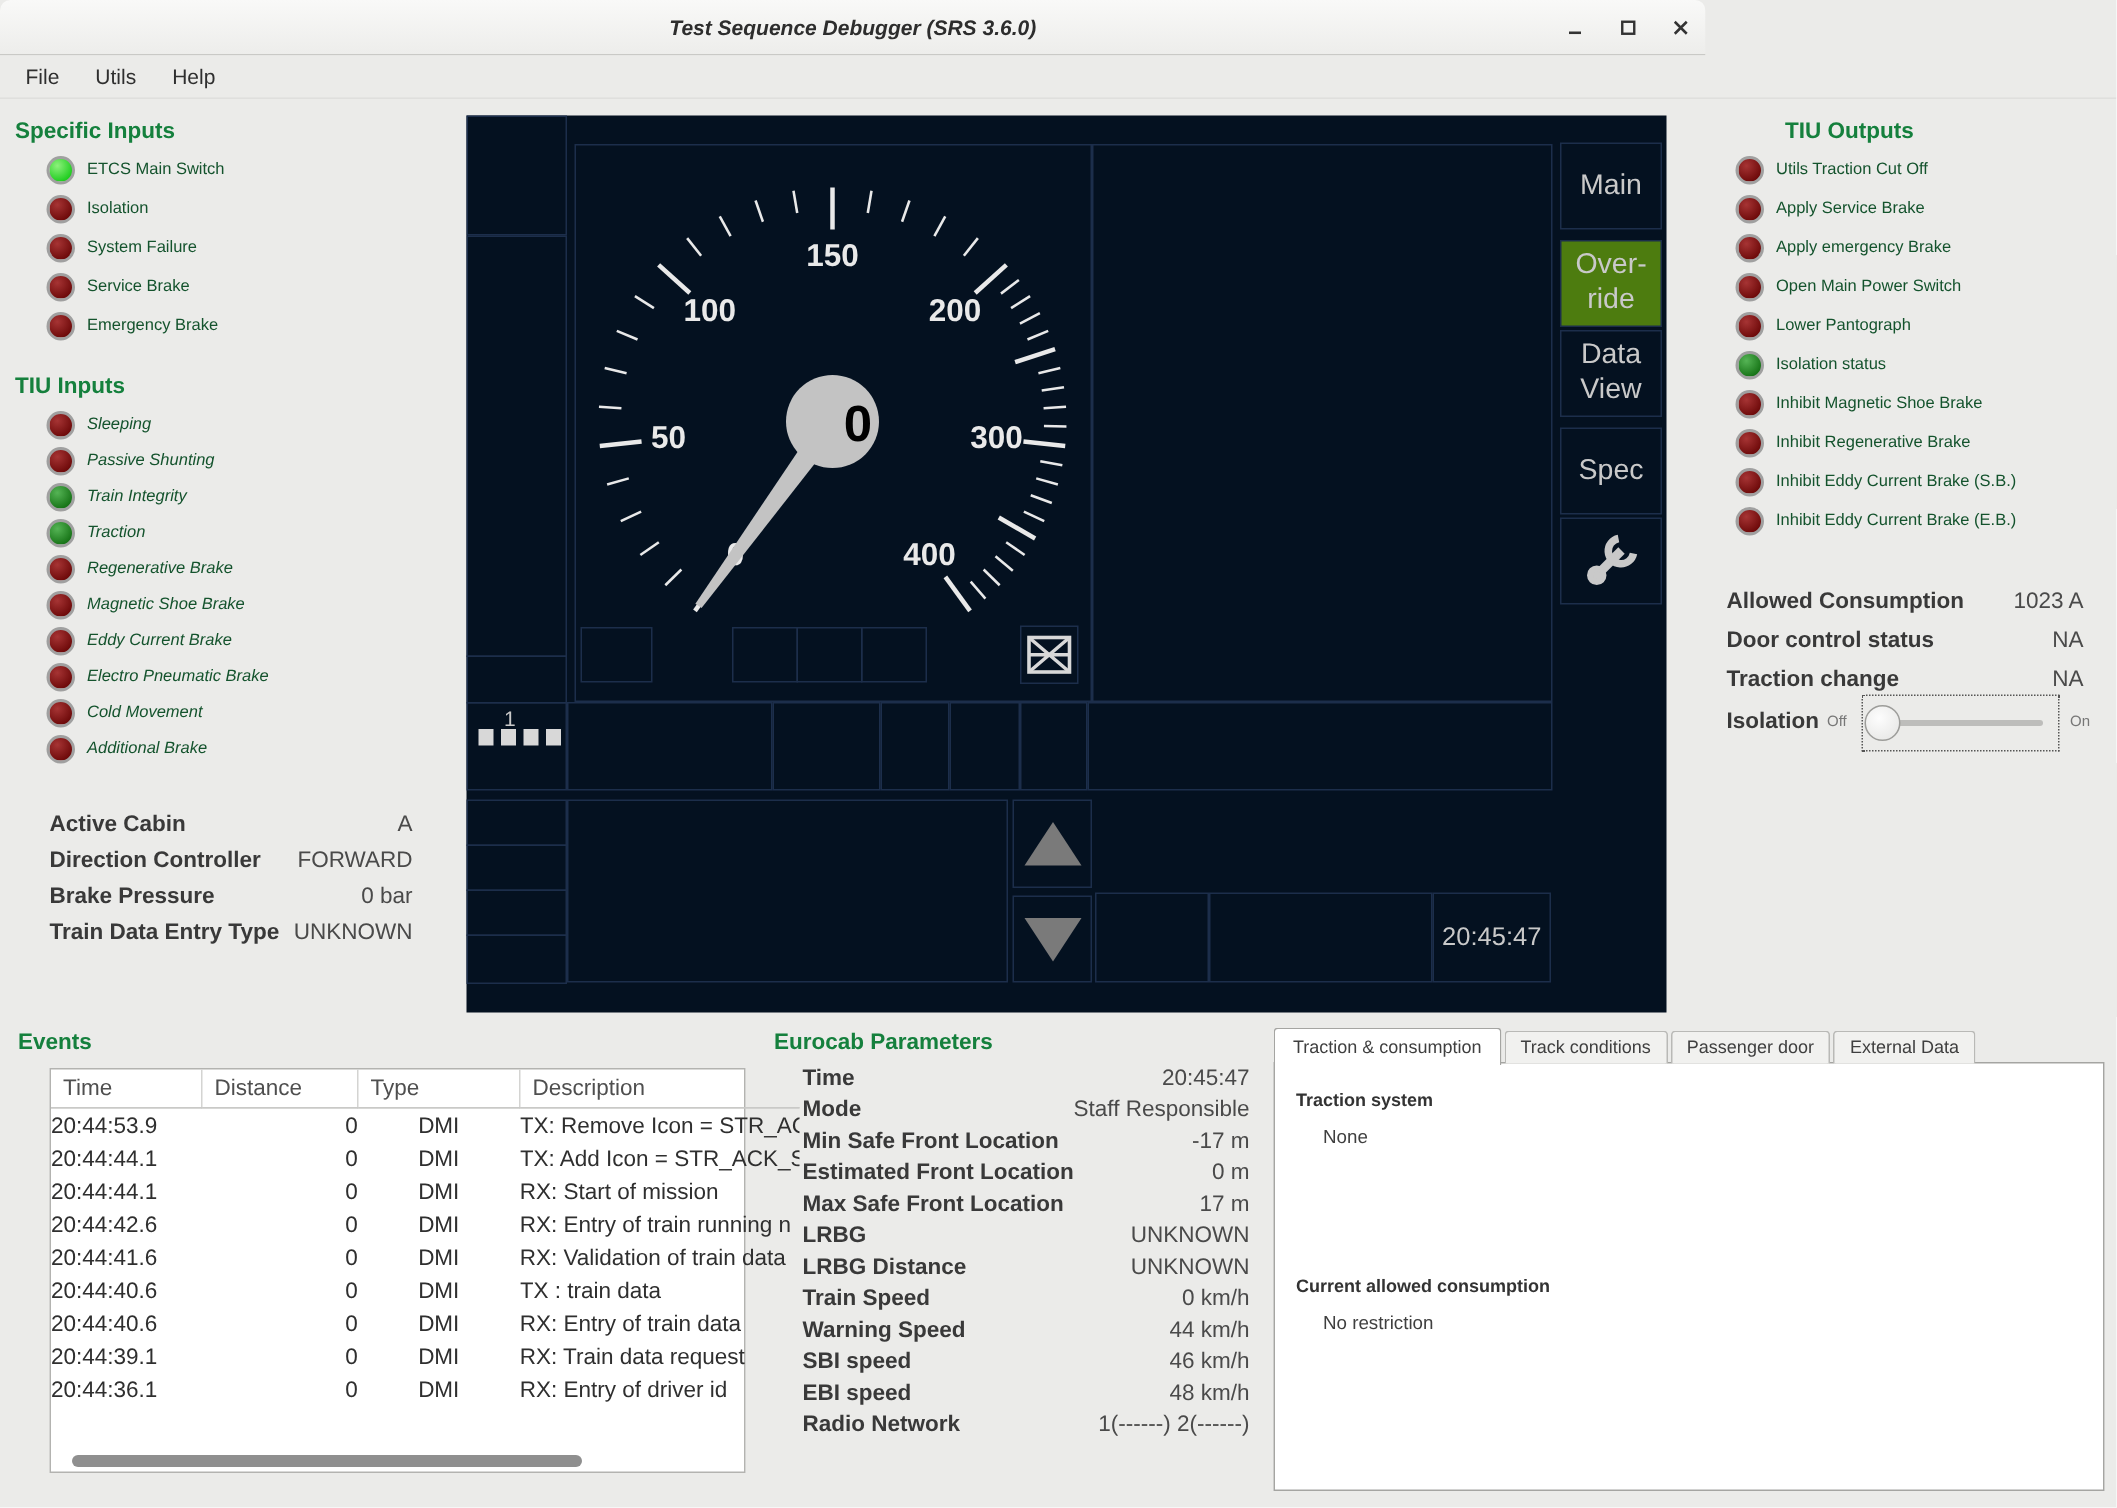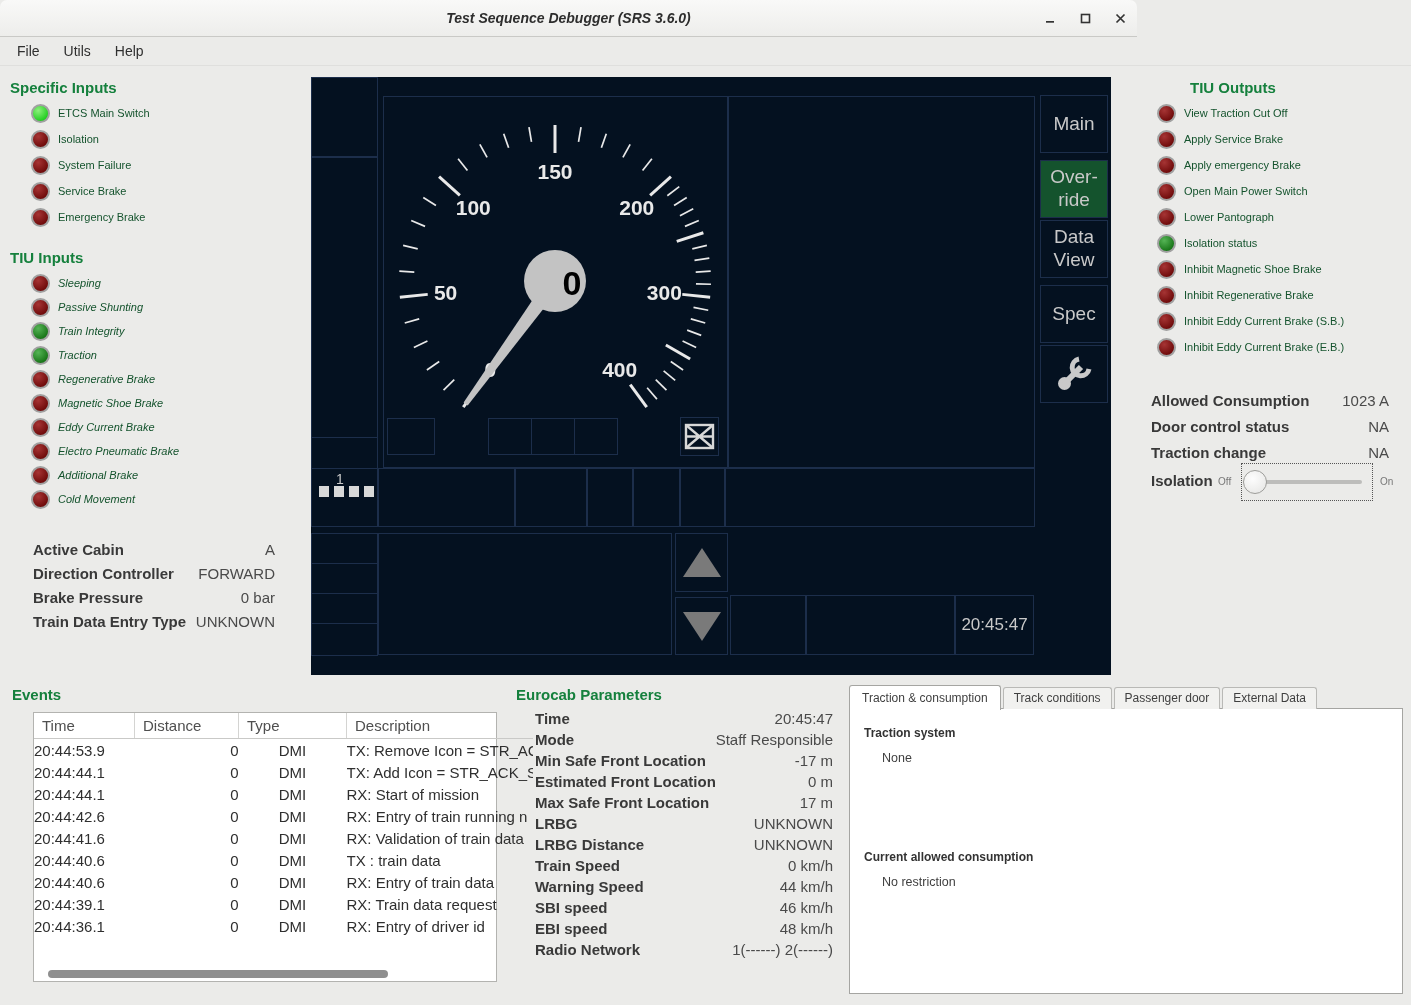--- a/index.html
+++ b/index.html
@@ -164,25 +164,25 @@
       <div class="led-row">
         <span class="led" style="background: radial-gradient(circle at 35% 30%, rgb(166, 52, 52), rgb(110, 10, 10) 75%);"></span>
         <span class="led-label">Eddy Current Brake</span>
       </div>
       <div class="led-row">
         <span class="led" style="background: radial-gradient(circle at 35% 30%, rgb(166, 52, 52), rgb(110, 10, 10) 75%);"></span>
         <span class="led-label">Electro Pneumatic Brake</span>
       </div>
       <div class="led-row">
         <span class="led" style="background: radial-gradient(circle at 35% 30%, rgb(166, 52, 52), rgb(110, 10, 10) 75%);"></span>
+        <span class="led-label">Cold Movement</span>
+      </div>
+      <div class="led-row">
+        <span class="led" style="background: radial-gradient(circle at 35% 30%, rgb(166, 52, 52), rgb(110, 10, 10) 75%);"></span>
         <span class="led-label">Additional Brake</span>
-      </div>
-      <div class="led-row">
-        <span class="led" style="background: radial-gradient(circle at 35% 30%, rgb(166, 52, 52), rgb(110, 10, 10) 75%);"></span>
-        <span class="led-label">Cold Movement</span>
       </div>
     </div>
 
   <div id="left-kv">
       <div class="kv-row">
         <span class="kv-label">Active Cabin</span>
         <span class="kv-value">A</span>
       </div>
       <div class="kv-row">
         <span class="kv-label">Direction Controller</span>
@@ -195,21 +195,21 @@
       <div class="kv-row">
         <span class="kv-label">Train Data Entry Type</span>
         <span class="kv-value">UNKNOWN</span>
       </div>
     </div>
 
   <div class="sec-h" style="left:1146px;top:79px;margin-left:44px;">TIU Outputs</div>
   <div id="tiu-out-led-list">
       <div class="led-row">
         <span class="led" style="background: radial-gradient(circle at 35% 30%, rgb(166, 52, 52), rgb(110, 10, 10) 75%);"></span>
-        <span class="led-label">View Traction Cut Off</span>
+        <span class="led-label">Utils Traction Cut Off</span>
       </div>
       <div class="led-row">
         <span class="led" style="background: radial-gradient(circle at 35% 30%, rgb(166, 52, 52), rgb(110, 10, 10) 75%);"></span>
         <span class="led-label">Apply Service Brake</span>
       </div>
       <div class="led-row">
         <span class="led" style="background: radial-gradient(circle at 35% 30%, rgb(166, 52, 52), rgb(110, 10, 10) 75%);"></span>
         <span class="led-label">Apply emergency Brake</span>
       </div>
       <div class="led-row">
@@ -358,21 +358,21 @@
       </div>
       <div class="dcell" style="left: 364px; top: 520px; width: 53px; height: 58px; border-color: rgb(28, 46, 75);">
         <div class="tri" style="margin-top:14px;border-left:19px solid transparent;border-right:19px solid transparent;border-top:29px solid #7a7a7a;"></div>
       </div>
       <div class="dcell" style="left: 419px; top: 518px; width: 76px; height: 60px; border-color: rgb(28, 46, 75);"></div>
       <div class="dcell" style="left: 495px; top: 518px; width: 149px; height: 60px; border-color: rgb(28, 46, 75);"></div>
       <div class="dcell" style="left: 644px; top: 518px; width: 79px; height: 60px; border-color: rgb(28, 46, 75);">
         <div id="dmi-clock" style="width: 100%; height: 100%; color: rgb(201, 201, 201);">20:45:47</div>
       </div>
       <div class="dmi-btn" style="left: 729px; top: 18px; width: 68px; height: 58px; border-color: rgb(28, 46, 75); color: rgb(201, 201, 201); background: rgb(4, 17, 32);">Main</div>
-      <div class="dmi-btn" style="left: 729px; top: 83px; width: 68px; height: 58px; border-color: rgb(28, 46, 75); color: rgb(201, 201, 201); background: #14532d;">Over-
+      <div class="dmi-btn" style="left: 729px; top: 83px; width: 68px; height: 58px; border-color: rgb(28, 46, 75); color: rgb(201, 201, 201); background: #4d7c0f;">Over-
 ride</div>
       <div class="dmi-btn" style="left: 729px; top: 143px; width: 68px; height: 58px; border-color: rgb(28, 46, 75); color: rgb(201, 201, 201); background: rgb(4, 17, 32);">Data
 View</div>
       <div class="dmi-btn" style="left: 729px; top: 208px; width: 68px; height: 58px; border-color: rgb(28, 46, 75); color: rgb(201, 201, 201); background: rgb(4, 17, 32);">Spec</div>
       <div class="dmi-btn" style="left: 729px; top: 268px; width: 68px; height: 58px; border-color: rgb(28, 46, 75); color: rgb(201, 201, 201); background: rgb(4, 17, 32);"><svg width="38" height="38" viewBox="0 0 38 38">
   <g stroke="#c9c9c9" fill="none">
     <path d="M11 27 L26 12" stroke-width="6"></path>
     <circle cx="9.5" cy="28.5" r="4.5" stroke-width="4" fill="#c9c9c9"></circle>
     <path d="M24 4 A 8.5 8.5 0 1 0 34 14" stroke-width="5"></path>
   </g>

